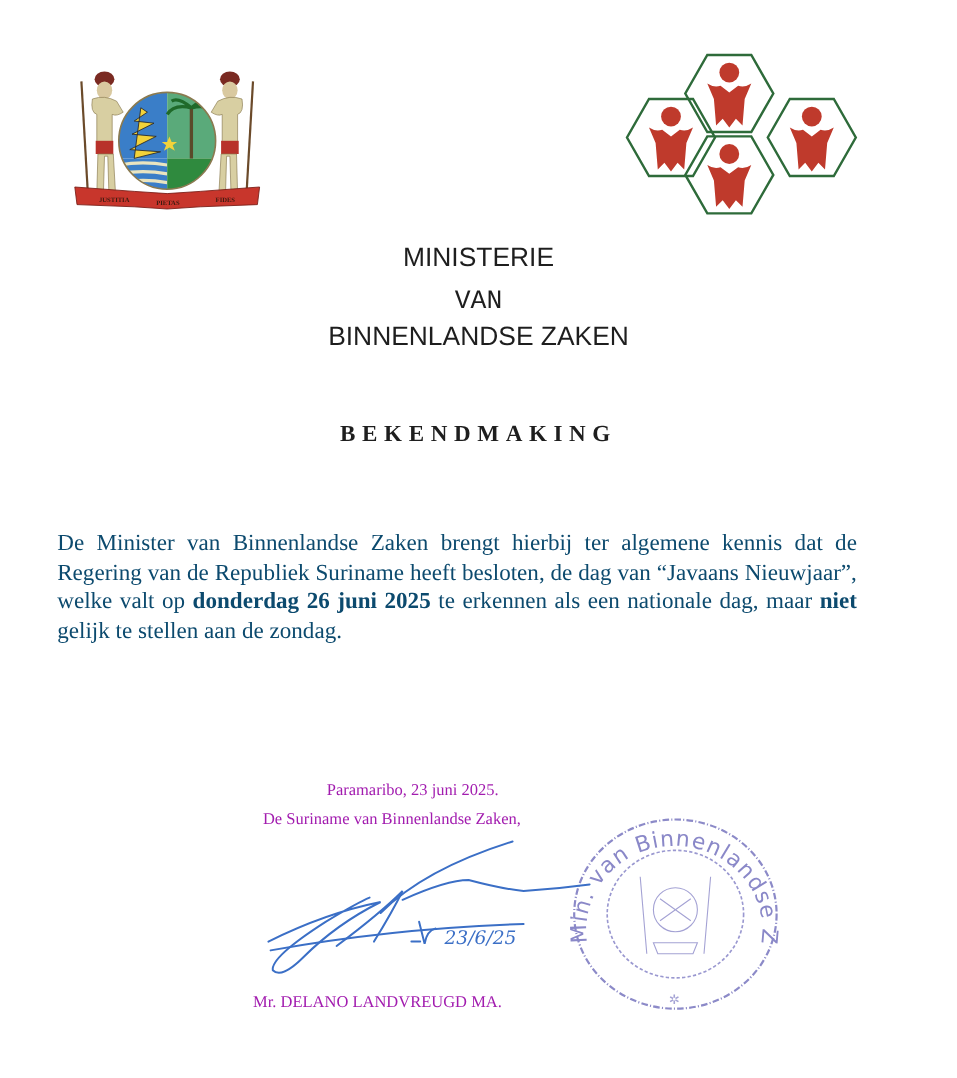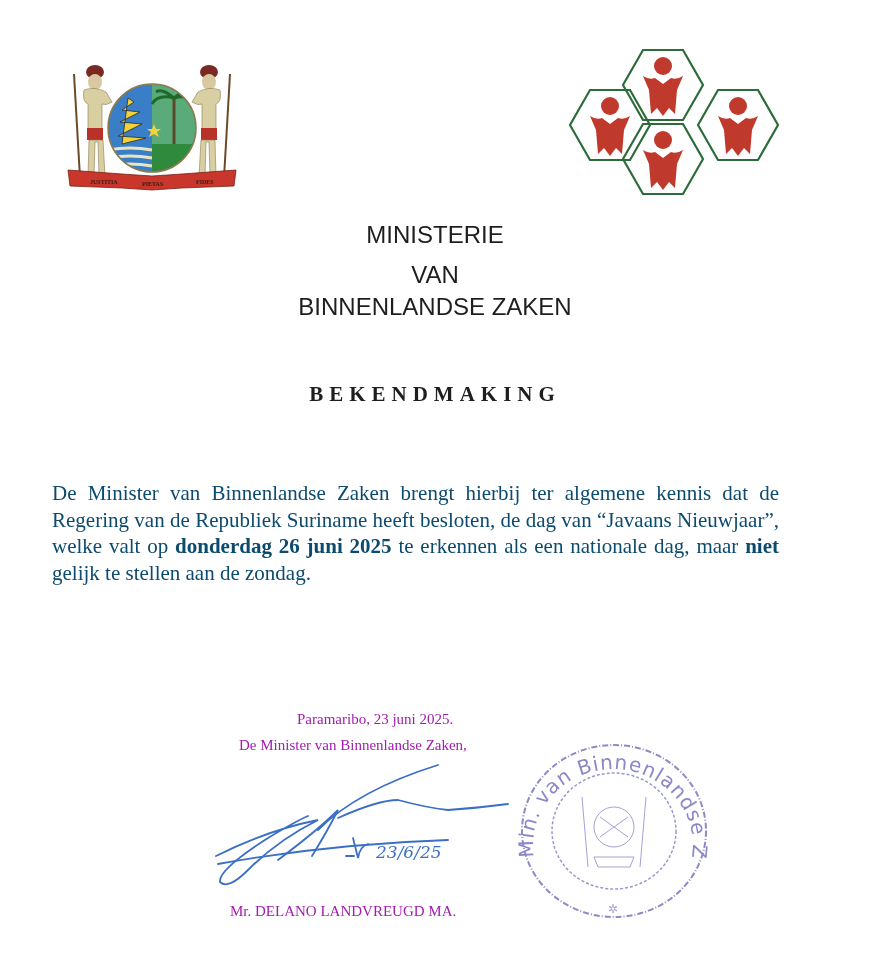--- a/index.html
+++ b/index.html
@@ -6,21 +6,21 @@
     body { width: 870px; height: 980px; position: relative; overflow: hidden; color: #1c1c1c; }
     .abs { position: absolute; }
     .coat { left: 62px; top: 58px; width: 180px; height: 135px; }
     .hexlogo { left: 568px; top: 40px; width: 222px; height: 156px; }
     .ministry { left: 0; width: 870px; text-align: center; font-family: "Liberation Sans", sans-serif; font-size: 24px; line-height: 30px; color: #1e1e1e; }
     .bekend { left: 0; width: 870px; text-align: center; top: 382px; font-family: "Liberation Serif", serif; font-weight: bold; font-size: 21px; letter-spacing: 6px; color: #1e1e1e; }
     .body-text { left: 52px; top: 480px; width: 727px; font-family: "Liberation Serif", serif; font-size: 21px; line-height: 26.5px; text-align: justify; color: #0c4a6e; }
     .body-text b { font-weight: bold; }
     .sig-line { font-family: "Liberation Serif", serif; font-size: 15px; line-height: 26px; color: #a21caf; white-space: nowrap; }
     .stamp { left: 512px; top: 737px; width: 202px; height: 188px; }
-    .signature { left: 208px; top: 760px; width: 310px; height: 135px; }
+    .signature { left: 236px; top: 760px; width: 310px; height: 135px; }
   </style>
 </head>
 <body>
 
 <div class="abs coat">
   <svg width="180" height="135" viewBox="0 0 180 135">
 
     <ellipse cx="33" cy="14" rx="9" ry="7" fill="#7a2a22"></ellipse>
     <ellipse cx="33" cy="24" rx="7" ry="8" fill="#d9c9a0"></ellipse>
     <path d="M22 32 Q33 28 44 34 L50 44 Q44 48 40 46 L40 72 L26 72 L26 46 Q20 44 22 32Z" fill="#d8cfa2" stroke="#8a7a50" stroke-width="0.6"></path>
@@ -73,29 +73,29 @@
       <polygon points="75,84 115,84 135,119 115,154 75,154 55,119"></polygon>
     </g>
     <use href="#person" x="42" y="88"></use>
     <use href="#person" x="95" y="48"></use>
     <use href="#person" x="170" y="88"></use>
     <use href="#person" x="95" y="122"></use>
   </svg>
 </div>
 
 <div class="abs ministry" style="top:220px;">MINISTERIE</div>
-<div class="abs ministry" style="top:260px;">VAN</div>
+<div class="abs ministry" style="top:260px;font-family:Liberation Mono, monospace;">VAN</div>
 <div class="abs ministry" style="top:292px;">BINNENLANDSE ZAKEN</div>
 
 <div class="abs bekend">BEKENDMAKING</div>
 
 <div class="abs body-text"><span>De Minister van Binnenlandse Zaken brengt hierbij ter algemene kennis dat de Regering van de Republiek Suriname heeft besloten, de dag van “Javaans Nieuwjaar”, welke valt op </span><b>donderdag 26 juni 2025</b><span> te erkennen als een nationale dag, maar </span><b>niet</b><span> gelijk te stellen aan de zondag.</span></div>
 
 <div class="abs sig-line" style="left:297px; top:706px;">Paramaribo, 23 juni 2025.</div>
-<div class="abs sig-line" style="left:239px; top:732px;">De Minister van Binnenlandse Zaken,</div>
+<div class="abs sig-line" style="left:239px; top:732px;">De Suriname van Binnenlandse Zaken,</div>
 
 <div class="abs stamp">
   <svg width="202" height="188" viewBox="0 0 202 188">
     <ellipse cx="102" cy="94" rx="92" ry="86" fill="none" stroke="#8c8ac8" stroke-width="2" stroke-dasharray="6 2 1 2"></ellipse>
     <ellipse cx="102" cy="94" rx="62" ry="58" fill="none" stroke="#9a98d0" stroke-width="1.5" stroke-dasharray="3 2"></ellipse>
     <defs>
         <path id="arc" d="M22 120 A 80 76 0 1 1 180 120"></path>
       </defs>
     <text font-size="20" font-family="DejaVu Sans, sans-serif" fill="#8a88c8" letter-spacing="1">
       <textPath href="#arc">Min. van Binnenlandse Zaken</textPath>

